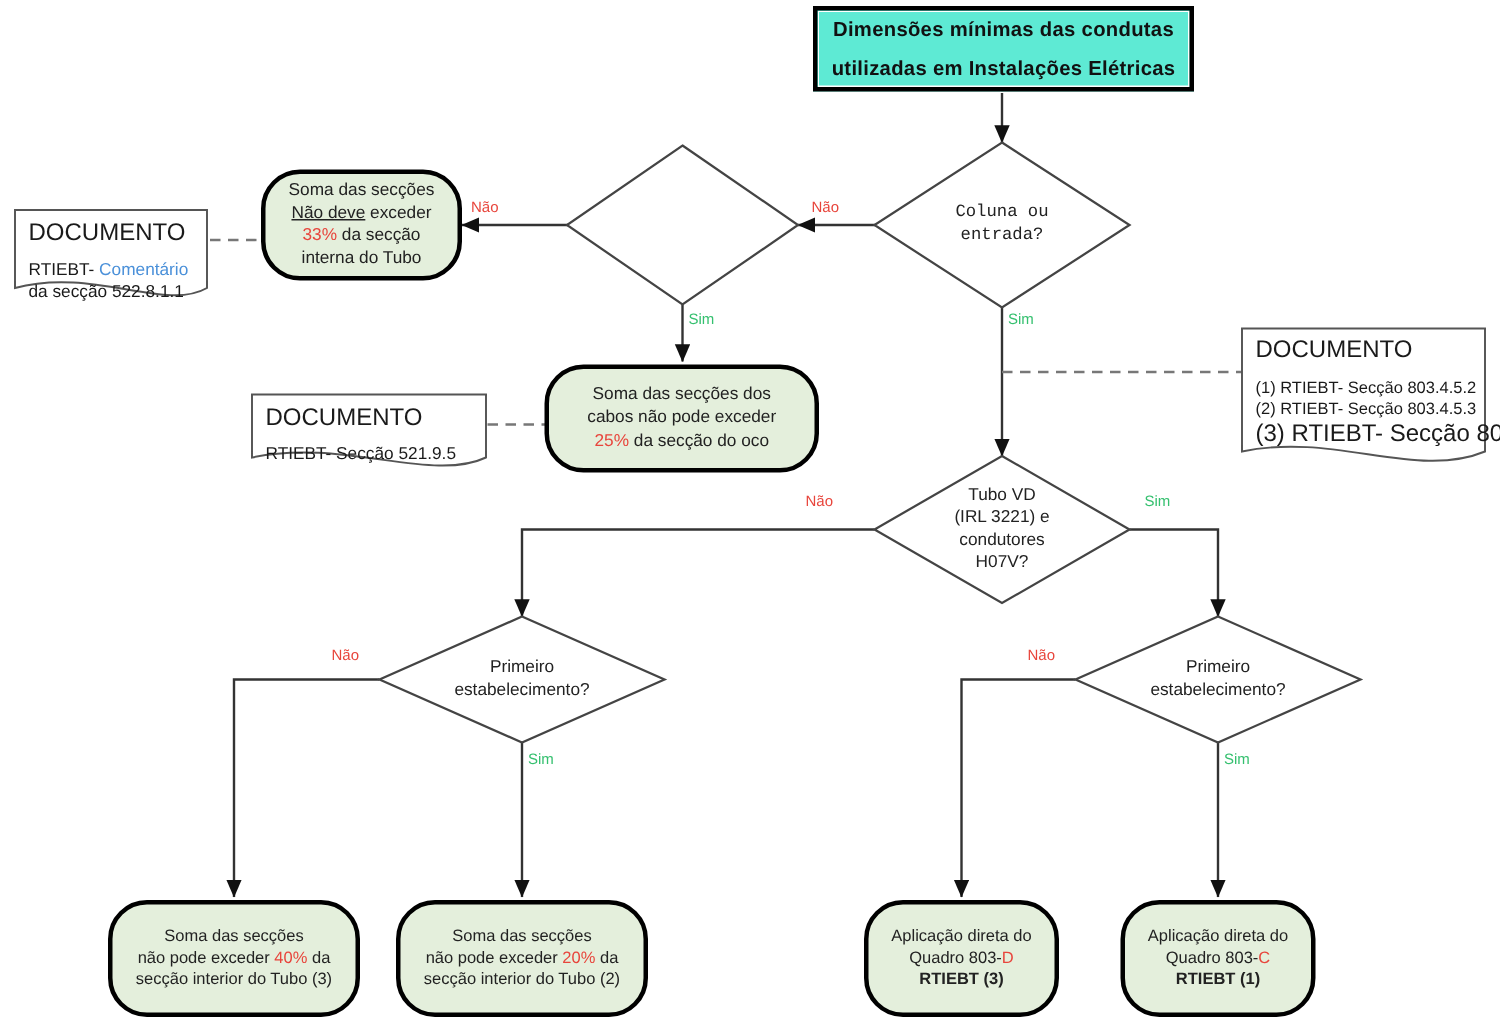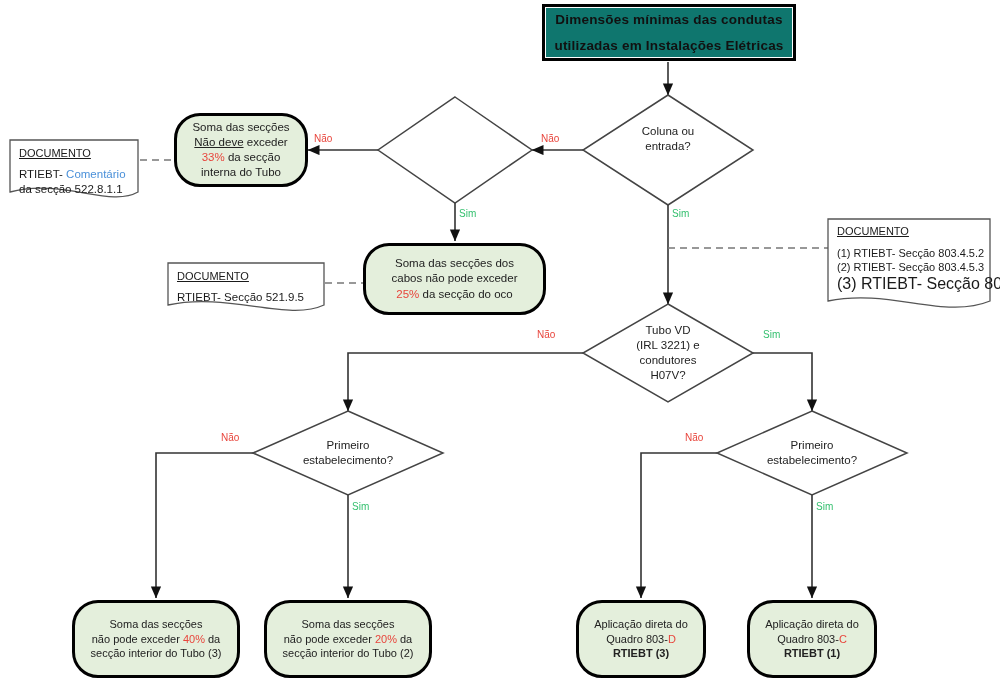--- a/index.html
+++ b/index.html
@@ -5,41 +5,41 @@
   html,body{margin:0;padding:0;background:#ffffff;}
   body{width:1000px;height:687px;position:relative;overflow:hidden;
        font-family:"Liberation Sans","DejaVu Sans",sans-serif;color:#1a1a1a;}
   #canvas{position:absolute;inset:0;width:1000px;height:687px;}
   svg.wires{position:absolute;left:0;top:0;width:1000px;height:687px;pointer-events:none;}
 
   .node{position:absolute;box-sizing:border-box;display:flex;align-items:center;
         justify-content:center;text-align:center;}
 
   
-  .title-box{border:3px solid #000;background:#0f766e;padding:5px 10px;
+  .title-box{border:3px solid #000;background:#5eead4;padding:5px 10px;
              box-shadow:0 0 0 1px #fff inset;}
   .title-box .t{font-size:13.5px;font-weight:bold;line-height:1.9;letter-spacing:.2px;
                 color:#111;white-space:nowrap;}
 
   
   .proc{border:3.5px solid #000;border-radius:26px;background:#e4efdc;
         font-size:11.5px;line-height:1.32;padding:4px 8px;color:#222;}
   .proc.small{font-size:11px;}
 
   
   .diamond{position:absolute;}
   .diamond .lbl{position:absolute;left:0;top:0;width:100%;height:100%;
                 display:flex;align-items:center;justify-content:center;text-align:center;
                 font-size:11.5px;line-height:1.3;color:#222;padding:0 14px;box-sizing:border-box;}
 
   
   .doc{position:absolute;font-size:11.5px;color:#1a1a1a;}
   .doc .inner{position:absolute;left:0;top:0;width:100%;height:100%;
               box-sizing:border-box;padding:7px 9px;}
-  .doc .head{text-decoration:underline;font-size:11px;margin-bottom:8px;display:block;}
+  .doc .head{font-size:16px;margin-bottom:8px;display:block;}
   .doc .line{display:block;line-height:1.28;white-space:nowrap;}
 
   
   .elbl{position:absolute;font-size:10px;font-weight:normal;}
   .elbl.nao{color:#e8453c;}
   .elbl.sim{color:#35c06f;}
 
   .red{color:#e8453c;}
   .blue{color:#4a90d9;}
   .bold{font-weight:bold;margin-top:35px;}
@@ -100,21 +100,21 @@
       <path d="M168,263 L324,263 L324,305 C288,322 228,292 168,305 Z"></path>
       <path d="M828,219 L990,219 L990,301 C944,320 890,288 828,301 Z"></path>
     </g>
   </svg>
 
   <div class="node title-box" style="left:542px;top:4px;width:254px;height:57px;flex-direction:column;">
     <span class="t">Dimensões mínimas das condutas</span>
     <span class="t">utilizadas em Instalações Elétricas</span>
   </div>
 
-  <div class="diamond" style="left:583px;top:84px;width:170px;height:110px;">
+  <div class="diamond" style="left:583px;top:95px;width:170px;height:110px;font-family:Liberation Mono, monospace;">
     <div class="lbl">
       <div>
         <span>Coluna ou</span><br>
         <span>entrada?</span>
       </div>
     </div>
   </div>
 
 
   <div class="diamond" style="left:583px;top:304px;width:170px;height:98px;">

